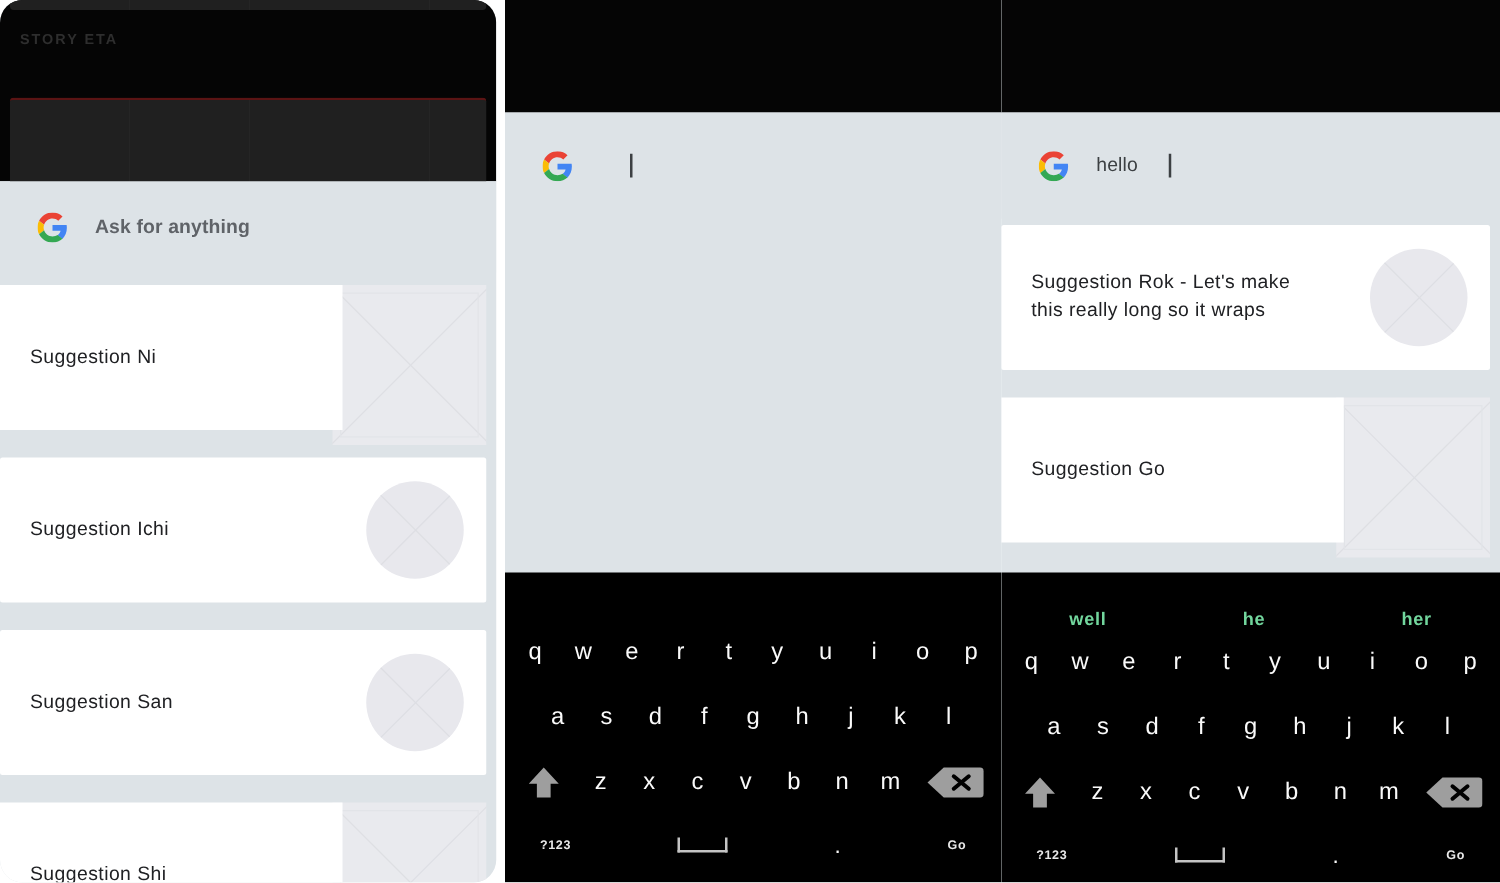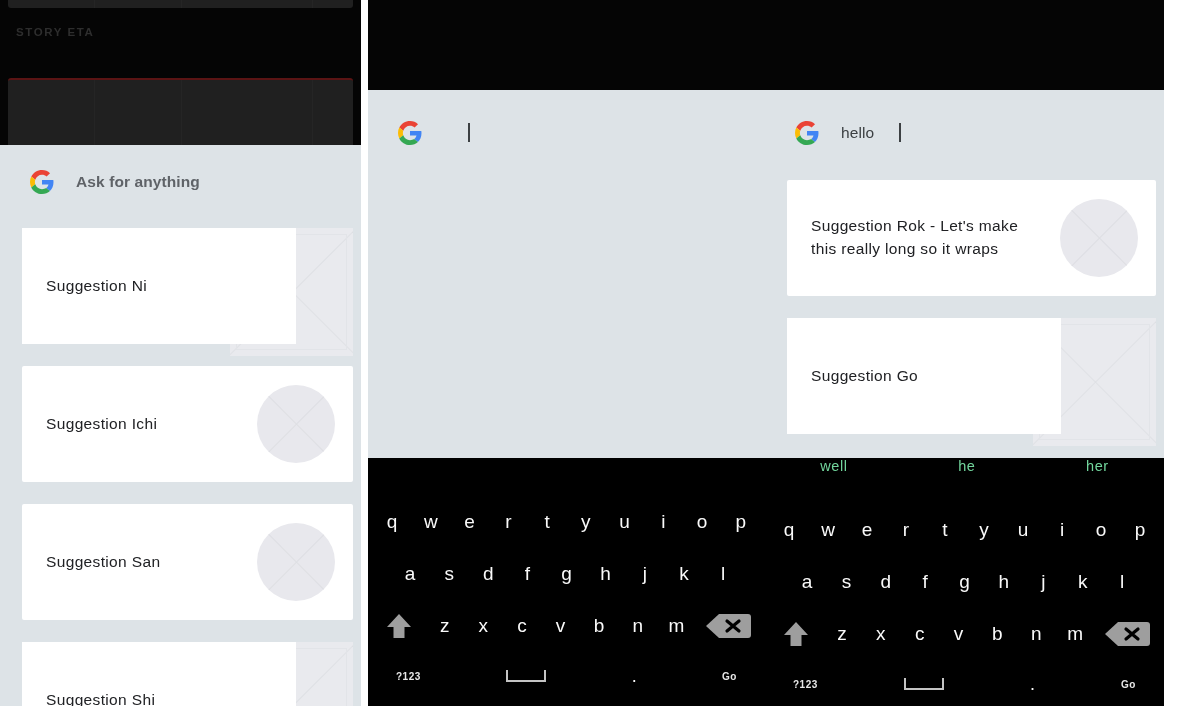--- a/index.html
+++ b/index.html
@@ -17,21 +17,21 @@
     display: flex;
     background: #ffffff;
   }
   .panel {
     position: relative;
     height: 706px;
     overflow: hidden;
     background: #dde3e7;
     flex: 0 0 auto;
   }
-  .panel-left   { width: 361px; }
+  .panel-left   { width: 397px; border-radius: 18px; }
   .panel-gap    { width: 7px; background: #ffffff; flex: 0 0 auto; height: 706px; }
   .panel-mid    { width: 397px; }
   .panel-right  { width: 399px; }
 
   
   .dark-top {
     position: absolute; left: 0; top: 0; right: 0;
     background: #050505;
   }
   .left-dark { height: 145px; }
@@ -92,21 +92,21 @@
   }
   .caret.alone { margin-left: 24px; }
 
   
   .cards {
     position: absolute;
     left: 0; right: 0;
   }
   .card-wrap {
     position: relative;
-    margin: 0 8px 22px 22px;
+    margin: 0 8px 22px 0;
   }
   .card {
     position: relative;
     background: #ffffff;
     min-height: 116px;
     display: flex;
     align-items: center;
     box-sizing: border-box;
   }
   .card.circle-variant {
@@ -167,24 +167,25 @@
   
   .keyboard {
     position: absolute;
     left: 0; right: 0; bottom: 0;
     background: #000000;
     color: #ffffff;
   }
   .kb-suggestions {
     height: 46px;
     display: flex;
-    align-items: flex-start;
+    align-items: flex-end;
     justify-content: space-around;
     font-size: 14.5px;
     letter-spacing: 0.6px;
+    font-weight: bold;
   }
   .kb-suggestion { color: #72d69d; }
   .kb-rows { padding: 0 4px; }
   .kb-row {
     display: flex;
     align-items: center;
     height: 52px;
   }
   .kb-row.r1 { justify-content: space-between; padding: 0 10px; }
   .kb-row.r2 { justify-content: space-between; padding: 0 28px; }

